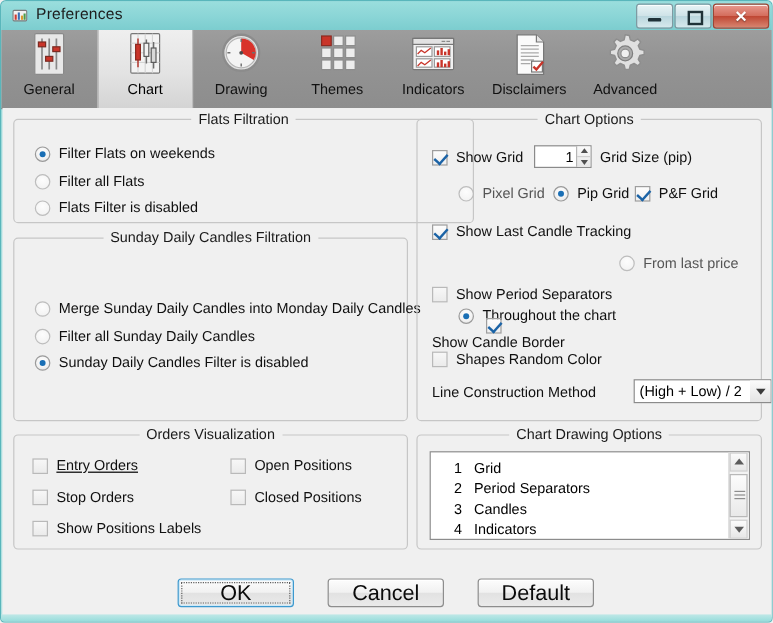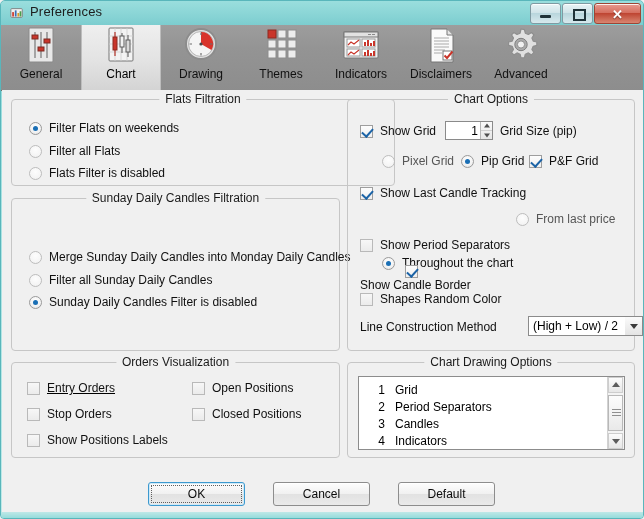--- a/index.html
+++ b/index.html
@@ -176,21 +176,21 @@
   .sb-arrow{position:absolute;left:50%;top:50%;width:0;height:0;
     border-left:4px solid transparent;border-right:4px solid transparent;}
   .sb-arrow.up{transform:translate(-50%,-60%);border-bottom:5px solid #5c5c5c;}
   .sb-arrow.dn{transform:translate(-50%,-40%);border-top:5px solid #5c5c5c;}
 
   
   .btn{
     position:absolute;height:24px;box-sizing:border-box;
     border:1px solid #8d8d8d;border-radius:3px;
     background:linear-gradient(180deg,#fdfdfd 0%,#f1f1f1 48%,#e2e2e2 52%,#eaeaea 100%);
-    font-size:12px;color:#0b0b0b;display:flex;align-items:center;justify-content:center;
+    font-size:18px;color:#0b0b0b;display:flex;align-items:center;justify-content:center;
     box-shadow:inset 0 1px 0 #fff;
   }
   .btn.default{
     border:1px solid #3c99cf;
     box-shadow:inset 0 0 0 1px #cfe9f7, inset 0 1px 0 #fff;
   }
   .btn.default .focus{
     position:absolute;left:2px;right:2px;top:2px;bottom:2px;
     border:1px dotted #606060;pointer-events:none;
   }

